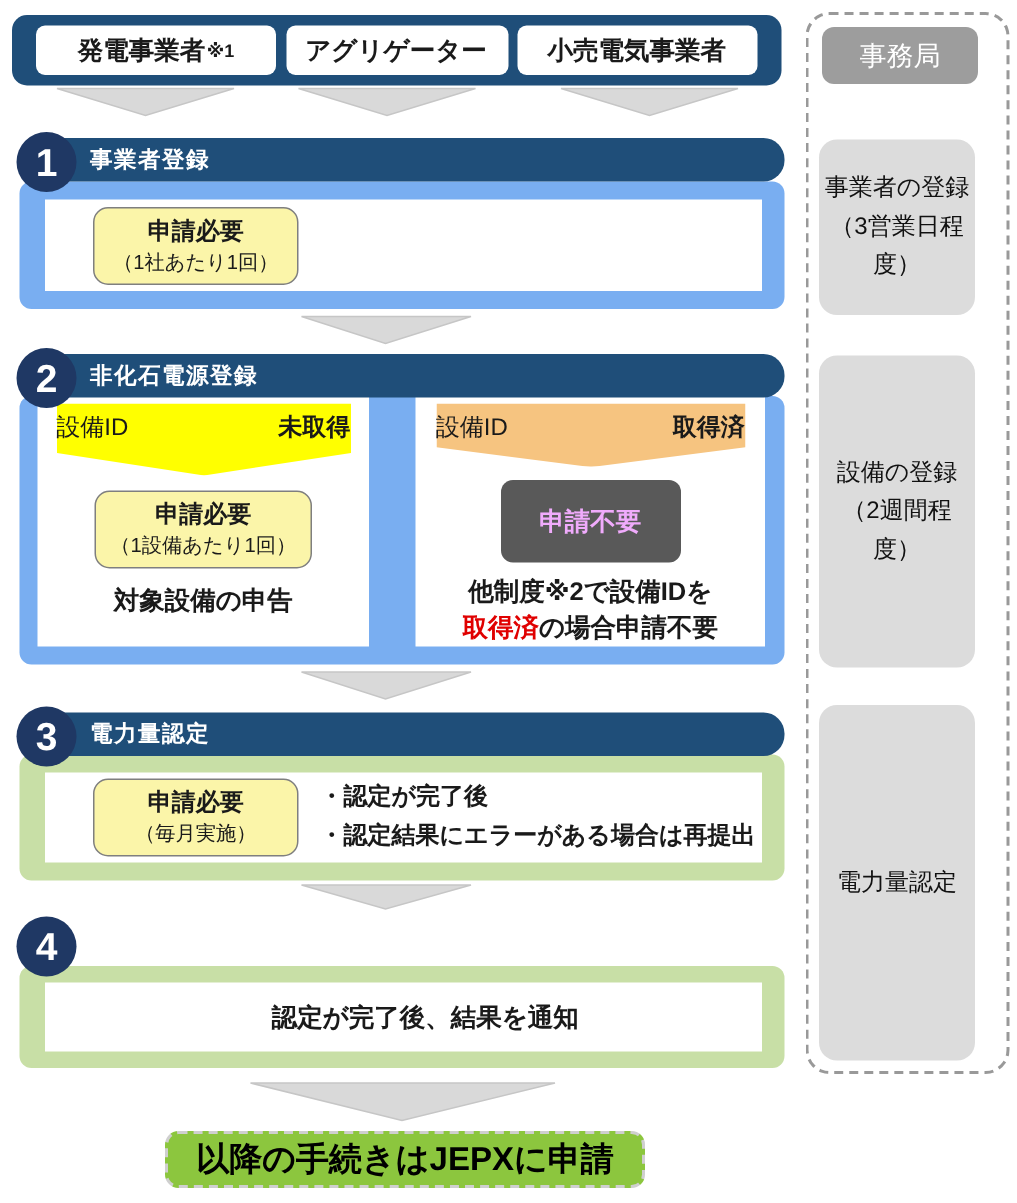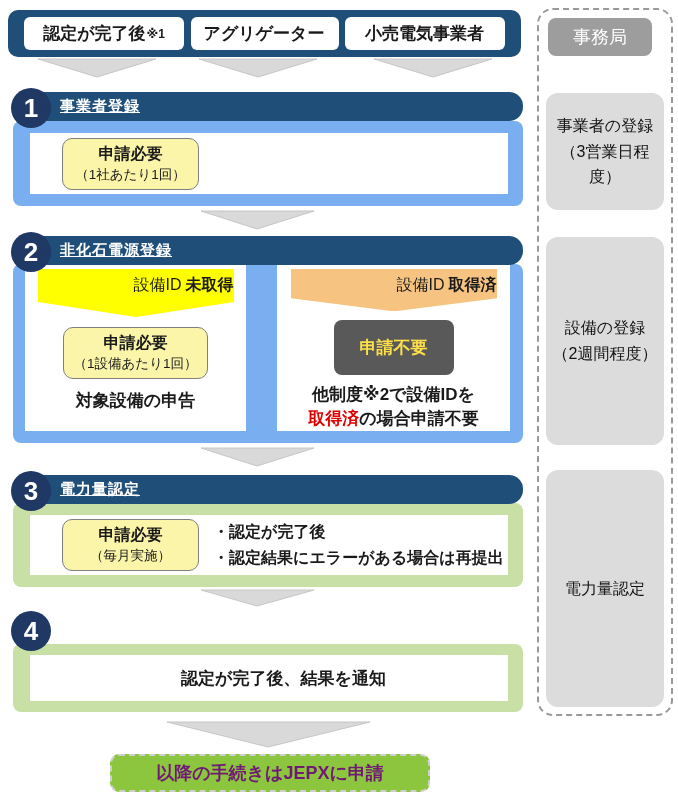--- a/index.html
+++ b/index.html
@@ -30,71 +30,71 @@
     font-weight:bold;font-size:17px;padding:0 10px;box-sizing:border-box;}
   .actor.w1{width:160px}.actor.w2{width:160px}.actor.w3{width:148px}
   .actor .suffix{font-size:12px;font-weight:bold;margin-left:1px;}
   
   .tri{position:absolute;line-height:0;}
   
   .secretariat{position:absolute;left:537px;top:8px;width:136px;height:708px;
     border:2px dashed #999;border-radius:16px;box-sizing:border-box;}
   .sec-title{position:absolute;left:9px;top:8px;width:104px;height:38px;background:var(--mid-gray);
     border-radius:8px;color:#fff;font-size:18px;display:flex;align-items:center;justify-content:center;}
-  .stage{position:absolute;left:7px;width:118px;background:var(--stage-gray);border-radius:12px;
+  .stage{position:absolute;left:7px;width:104px;background:var(--stage-gray);border-radius:12px;
     display:flex;flex-direction:column;align-items:center;justify-content:center;
     font-size:16px;line-height:1.6;text-align:center;color:#111;}
   .stage.s1{top:83px;height:117px}
   .stage.s2{top:227px;height:208px}
   .stage.s3{top:460px;height:237px}
   
   .step-circle{position:absolute;left:11px;width:40px;height:40px;border-radius:50%;
     background:var(--navy-dark);color:#fff;font-size:26px;font-weight:bold;
     display:flex;align-items:center;justify-content:center;z-index:3;}
   .step-bar{position:absolute;left:18px;width:505px;height:29px;background:var(--navy);
     border-radius:14px;color:#fff;font-size:15px;font-weight:bold;display:flex;align-items:center;
-    padding-left:42px;box-sizing:border-box;z-index:2;letter-spacing:1px;text-decoration:underline;}
+    padding-left:42px;box-sizing:border-box;z-index:2;letter-spacing:1px;}
   
   .body-box{position:absolute;left:13px;width:510px;border-radius:8px;box-sizing:border-box;}
   .body-blue{background:var(--lblue);}
   .body-green{background:var(--lgreen);}
   .inner-white{background:#fff;width:100%;height:100%;display:flex;align-items:center;box-sizing:border-box;}
   .ybadge{background:var(--ybadge-bg);border:1.5px solid var(--ybadge-border);border-radius:10px;
     text-align:center;padding:5px 10px;box-sizing:border-box;min-width:137px;}
   .ybadge .l1{font-size:16px;font-weight:bold;display:block;}
   .ybadge .l2{font-size:13.5px;font-weight:500;display:block;margin-top:1px;}
   .desc-center{flex:1;text-align:center;font-size:17px;font-weight:600;}
   
   .split-panel{position:absolute;top:0;background:#fff;display:flex;flex-direction:column;align-items:center;}
   .banner{position:relative;margin-top:5px;}
   .banner svg{position:absolute;left:0;top:0;width:100%;height:100%;}
-  .banner .banner-text{position:relative;display:flex;align-items:center;justify-content:flex-end;
+  .banner .banner-text{position:relative;display:flex;align-items:center;justify-content:space-between;
     height:33px;font-size:16px;z-index:1;}
   .banner .bold{font-weight:bold;margin-left:4px;}
-  .gbadge{background:var(--gray-badge);color:#fde047;border-radius:8px;font-size:17px;font-weight:bold;
+  .gbadge{background:var(--gray-badge);color:#f0abfc;border-radius:8px;font-size:17px;font-weight:bold;
     padding:16px 26px;margin-top:9px;}
   .small-desc{font-size:17px;font-weight:600;margin-top:10px;text-align:center;line-height:1.4;}
   .red{color:var(--red);font-weight:bold;}
   
   .bullets{margin-left:14px;font-size:16px;font-weight:600;line-height:1.6;}
   
   .center-bold{width:100%;text-align:center;font-size:17px;font-weight:bold;padding-left:29px;}
   
   .footer-btn{position:absolute;left:110px;top:754px;width:320px;height:38px;background:var(--footer-green);
     border:2px dashed #CFCFCF;border-radius:9px;box-sizing:border-box;display:flex;align-items:center;
-    justify-content:center;font-size:18px;font-weight:bold;color:#701a75;}
+    justify-content:center;font-size:22px;font-weight:bold;color:#000000;}
 </style>
 </head>
 <body>
 
 <div class="page">
 
   <div class="actor-bar">
     <div class="actor w1">
-      <span>認定が完了後</span>
+      <span>発電事業者</span>
         <span class="suffix">※1</span>
     </div>
     <div class="actor w3">
       <span>アグリゲーター</span>
         <span class="suffix"></span>
     </div>
     <div class="actor w2">
       <span>小売電気事業者</span>
         <span class="suffix"></span>
     </div>

